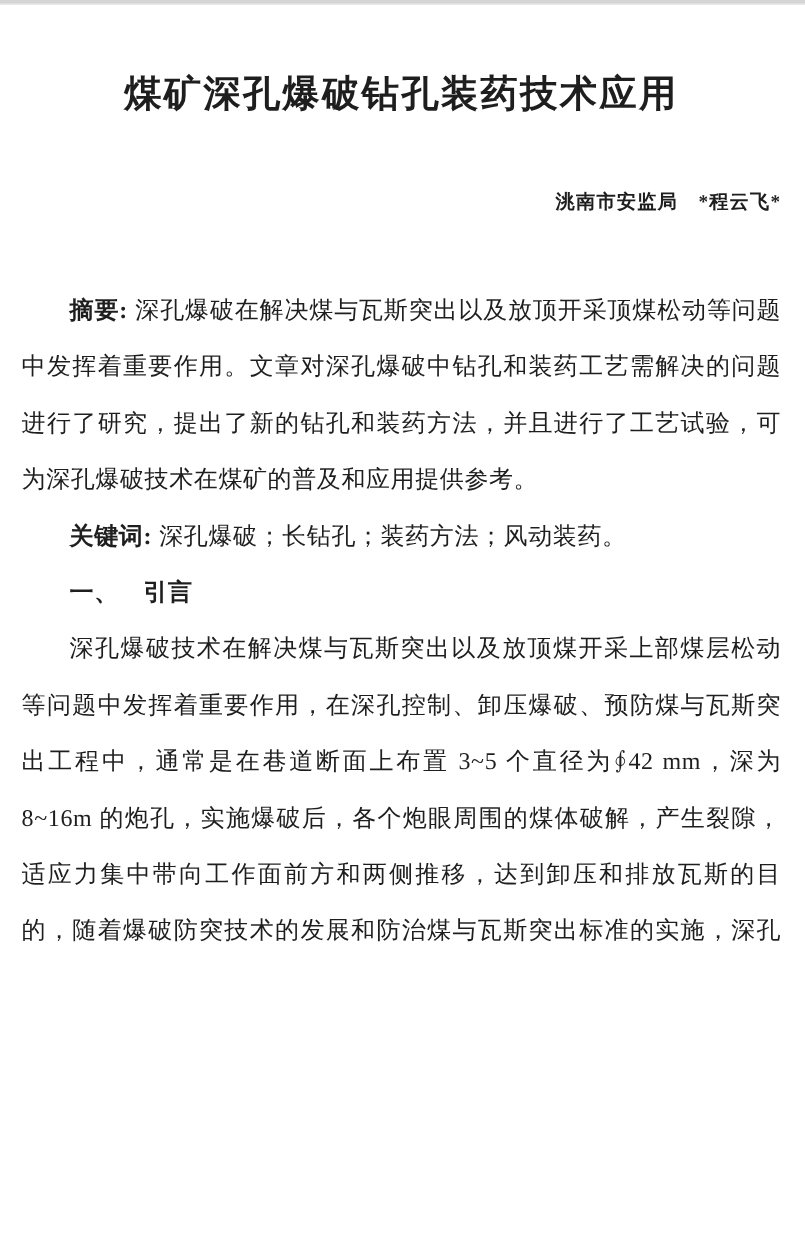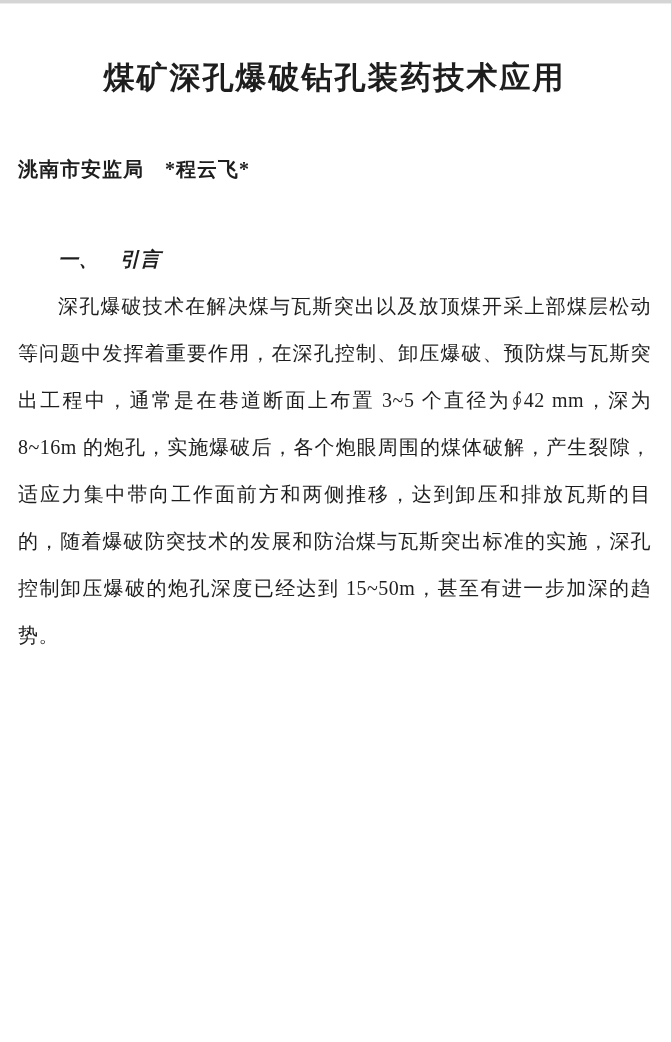--- a/index.html
+++ b/index.html
@@ -27,22 +27,22 @@
     margin: 52px 20px 0 18px;
     text-align: center;
     font-size: 31px;
     line-height: 44px;
     font-weight: bold;
     letter-spacing: 2px;
     white-space: pre-wrap;
   }
   .author {
     margin: 56px 20px 0 18px;
-    text-align: left;
-    font-size: 20px;
+    text-align: right;
+    font-size: 16px;
     line-height: 26px;
     font-weight: bold;
     letter-spacing: 1px;
     white-space: pre-wrap;
   }
   .doc-body {
     margin: 54px 20px 0 18px;
     font-size: 20px;
     line-height: 47px;
     text-align: justify;
@@ -59,37 +59,38 @@
     margin-right: 0.3em;
   }
   .sec-heading {
     margin: 0;
     font-size: 20px;
     line-height: 47px;
     font-weight: bold;
     text-indent: 2em;
     letter-spacing: 0.5px;
     white-space: pre-wrap;
-    font-style: italic;
   }
 </style>
 </head>
 <body>
 
 <div class="page">
 
   <div class="top-edge"></div>
 
   <h1 class="title">煤矿深孔爆破钻孔装药技术应用</h1>
 
   <p class="author">洮南市安监局　*程云飞*</p>
 
   <div class="doc-body">
 
+    <p><span class="lead">摘要:</span><span>深孔爆破在解决煤与瓦斯突出以及放顶开采顶煤松动等问题中发挥着重要作用。文章对深孔爆破中钻孔和装药工艺需解决的问题进行了研究，提出了新的钻孔和装药方法，并且进行了工艺试验，可为深孔爆破技术在煤矿的普及和应用提供参考。</span></p>
 
+    <p><span class="lead">关键词:</span><span>深孔爆破；长钻孔；装药方法；风动装药。</span></p>
 
     <h2 class="sec-heading">一、　引言</h2>
 
     <p>深孔爆破技术在解决煤与瓦斯突出以及放顶煤开采上部煤层松动等问题中发挥着重要作用，在深孔控制、卸压爆破、预防煤与瓦斯突出工程中，通常是在巷道断面上布置 3~5 个直径为∮42 mm，深为 8~16m 的炮孔，实施爆破后，各个炮眼周围的煤体破解，产生裂隙，适应力集中带向工作面前方和两侧推移，达到卸压和排放瓦斯的目的，随着爆破防突技术的发展和防治煤与瓦斯突出标准的实施，深孔控制卸压爆破的炮孔深度已经达到 15~50m，甚至有进一步加深的趋势。</p>
 
 
   </div>
 
 </div>
 

